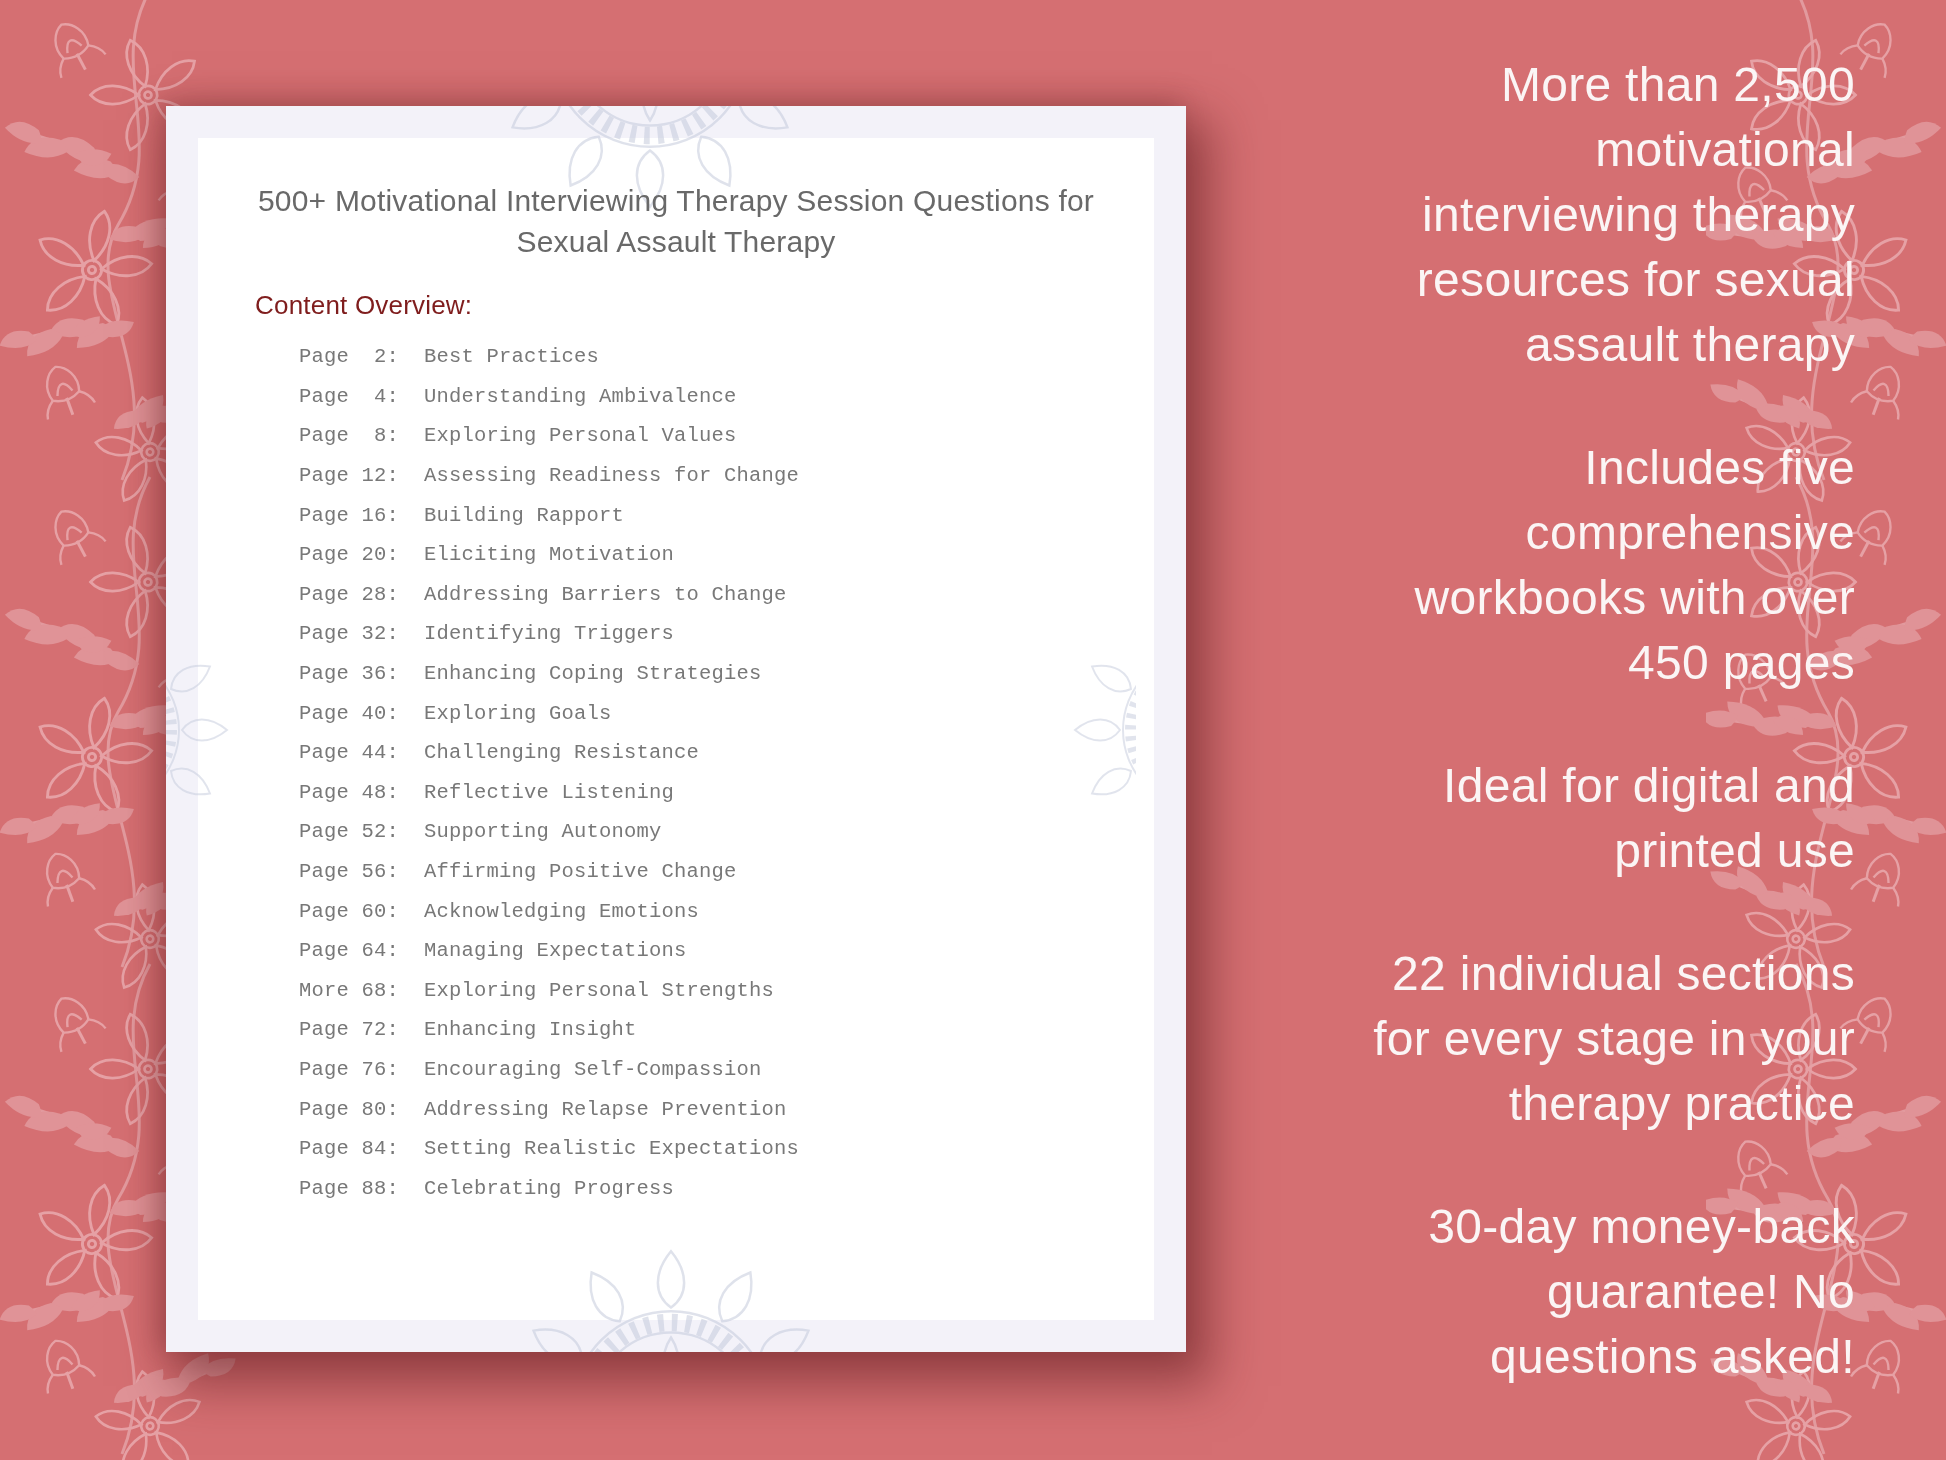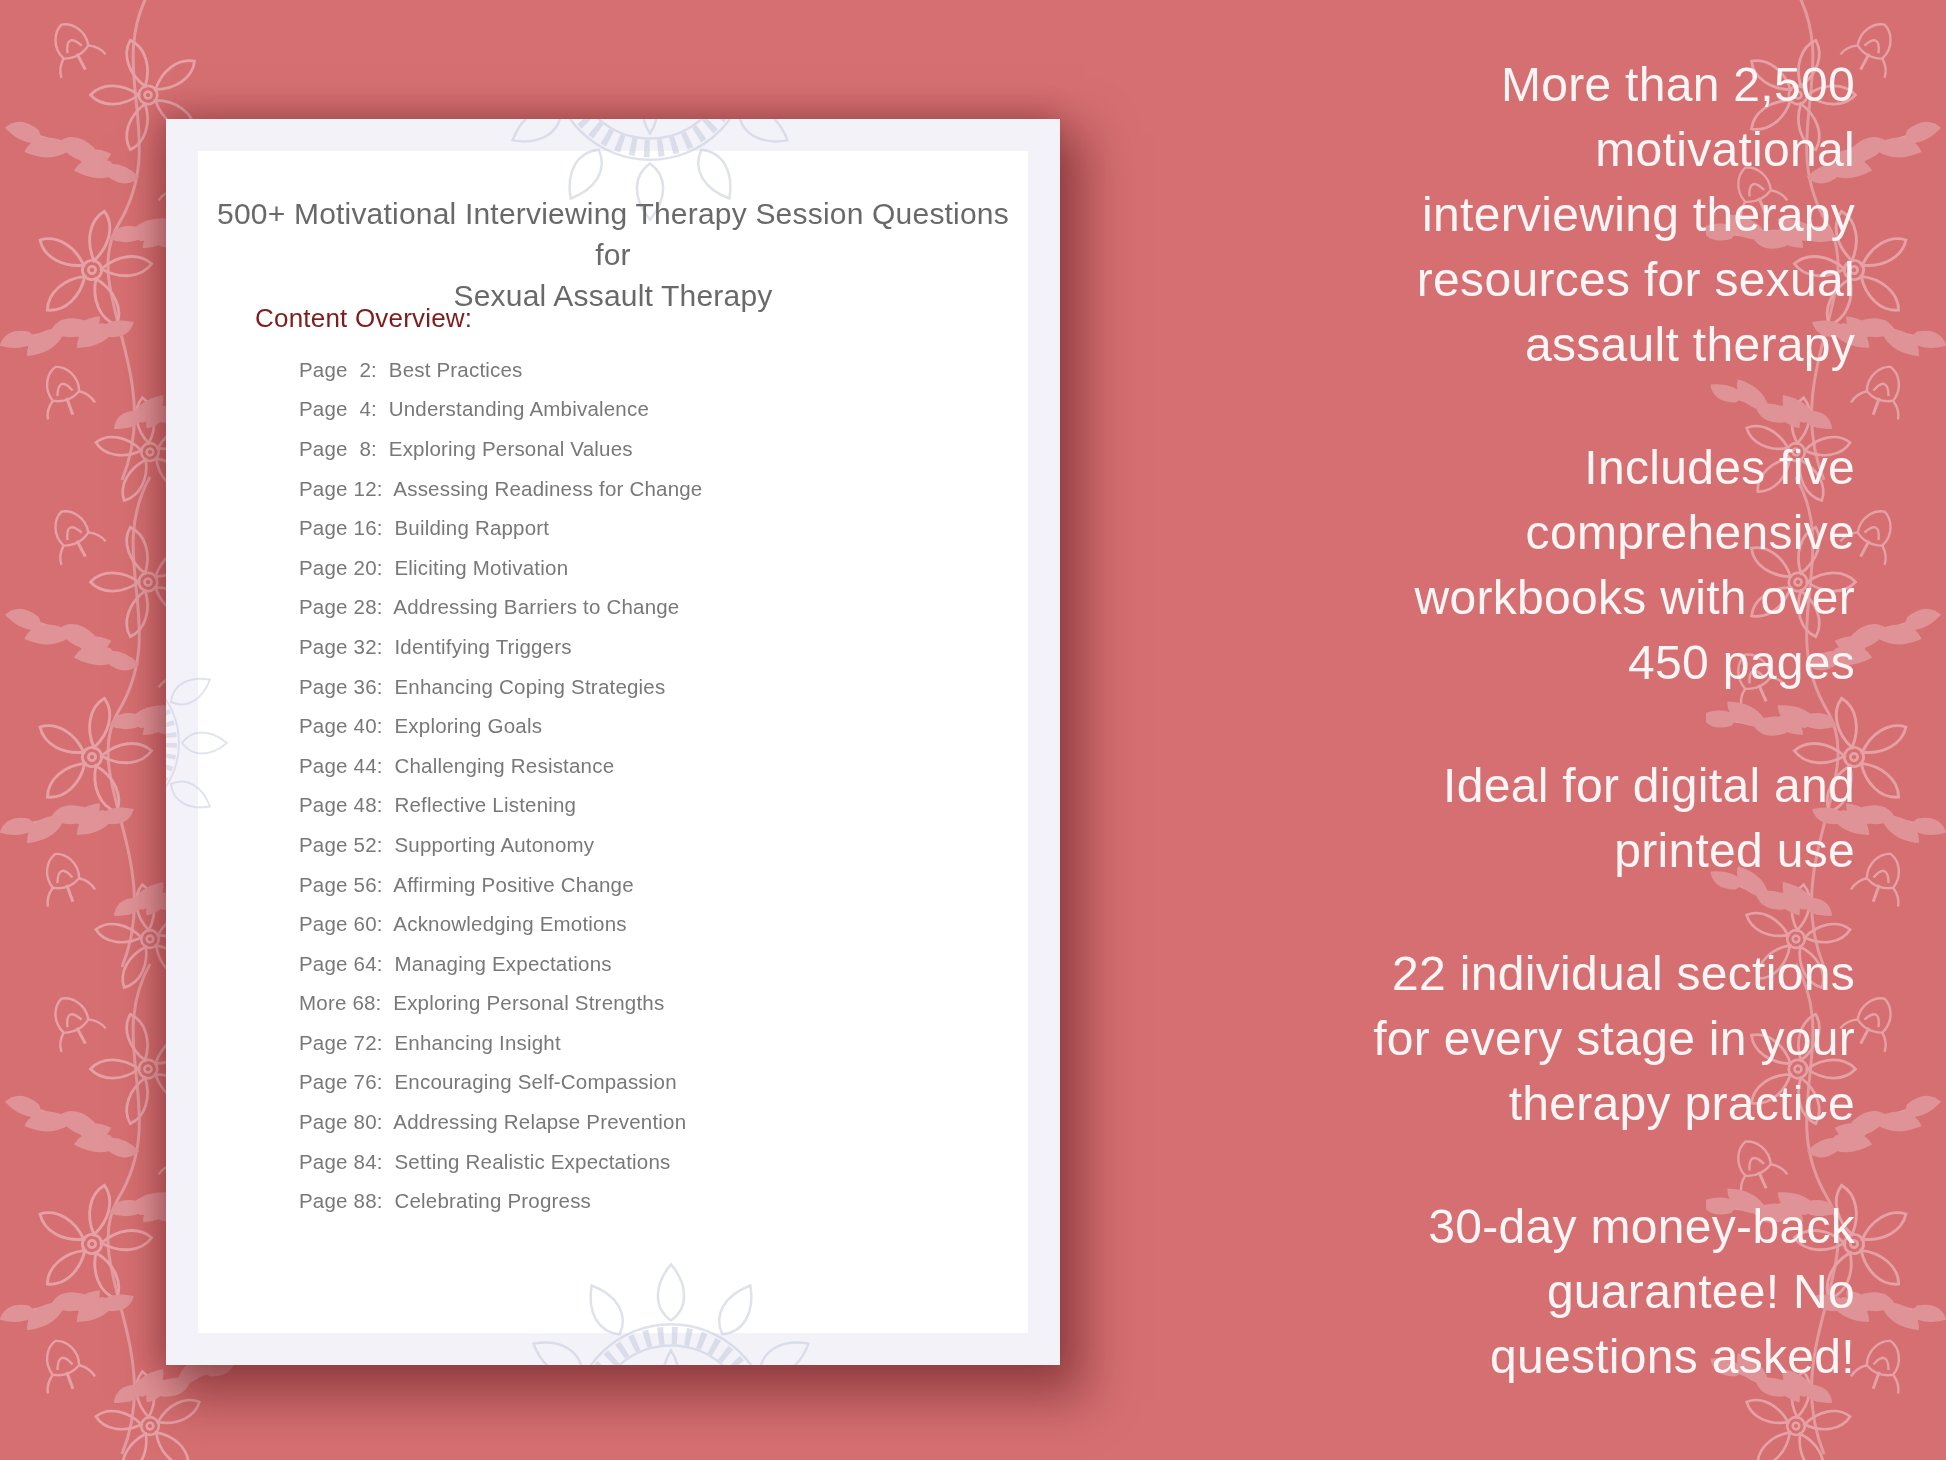--- a/index.html
+++ b/index.html
@@ -6,32 +6,32 @@
   body{font-family:"Liberation Sans",sans-serif;}
   .canvas{position:relative;width:1946px;height:1460px;background:#d56f72;overflow:hidden;}
 
   
   .floral-border{position:absolute;top:0;width:240px;height:1460px;pointer-events:none;}
   .floral-border.left{left:0;}
   .floral-border.right{right:0;transform:scaleX(-1);}
   .floral-border svg{display:block;width:240px;height:1461px;}
 
   
-  .page{position:absolute;left:166px;top:106px;width:894px;height:1246px;background:#f3f2f9;overflow:hidden;
-        box-shadow:16px 24px 46px 10px rgba(92,24,28,.50), -6px -4px 26px 2px rgba(92,24,28,.28);margin-top:13px;}
+  .page{position:absolute;left:166px;top:106px;width:1020px;height:1246px;background:#f3f2f9;overflow:hidden;
+        box-shadow:16px 24px 46px 10px rgba(92,24,28,.50), -6px -4px 26px 2px rgba(92,24,28,.28);}
   .content-bg{position:absolute;left:32px;top:32px;right:32px;bottom:32px;background:#ffffff;z-index:1;}
   .page-ornaments{position:absolute;left:0;top:0;width:970px;height:1246px;z-index:2;}
   .content{position:absolute;left:32px;top:32px;right:32px;bottom:32px;z-index:3;}
 
   .doc-title{margin:42px 16px 0;text-align:center;font-size:30px;line-height:41px;font-weight:400;
              color:#696969;letter-spacing:.2px;white-space:pre-line;}
   .overview{position:absolute;left:57px;top:150px;font-size:26px;line-height:34px;color:#7f1d1d;letter-spacing:.2px;}
   .toc{position:absolute;left:101px;top:199px;margin:0;padding:0;list-style:none;}
   .toc li{height:39.6px;display:flex;align-items:center;font-size:20.5px;color:#787878;
-          white-space:pre;letter-spacing:.2px;}
+          white-space:pre;letter-spacing:.2px;font-family:Liberation Mono, monospace;}
 
   
   .marketing{position:absolute;left:1207px;top:52px;width:648px;}
   .pitch{margin:0 0 58px 0;font-size:48px;line-height:65px;font-weight:400;color:#fbf5f5;
          white-space:pre-line;letter-spacing:.3px;text-align:right;}
   .defs-svg{position:absolute;width:0;height:0;}
 </style>
 </head>
 <body>
 

